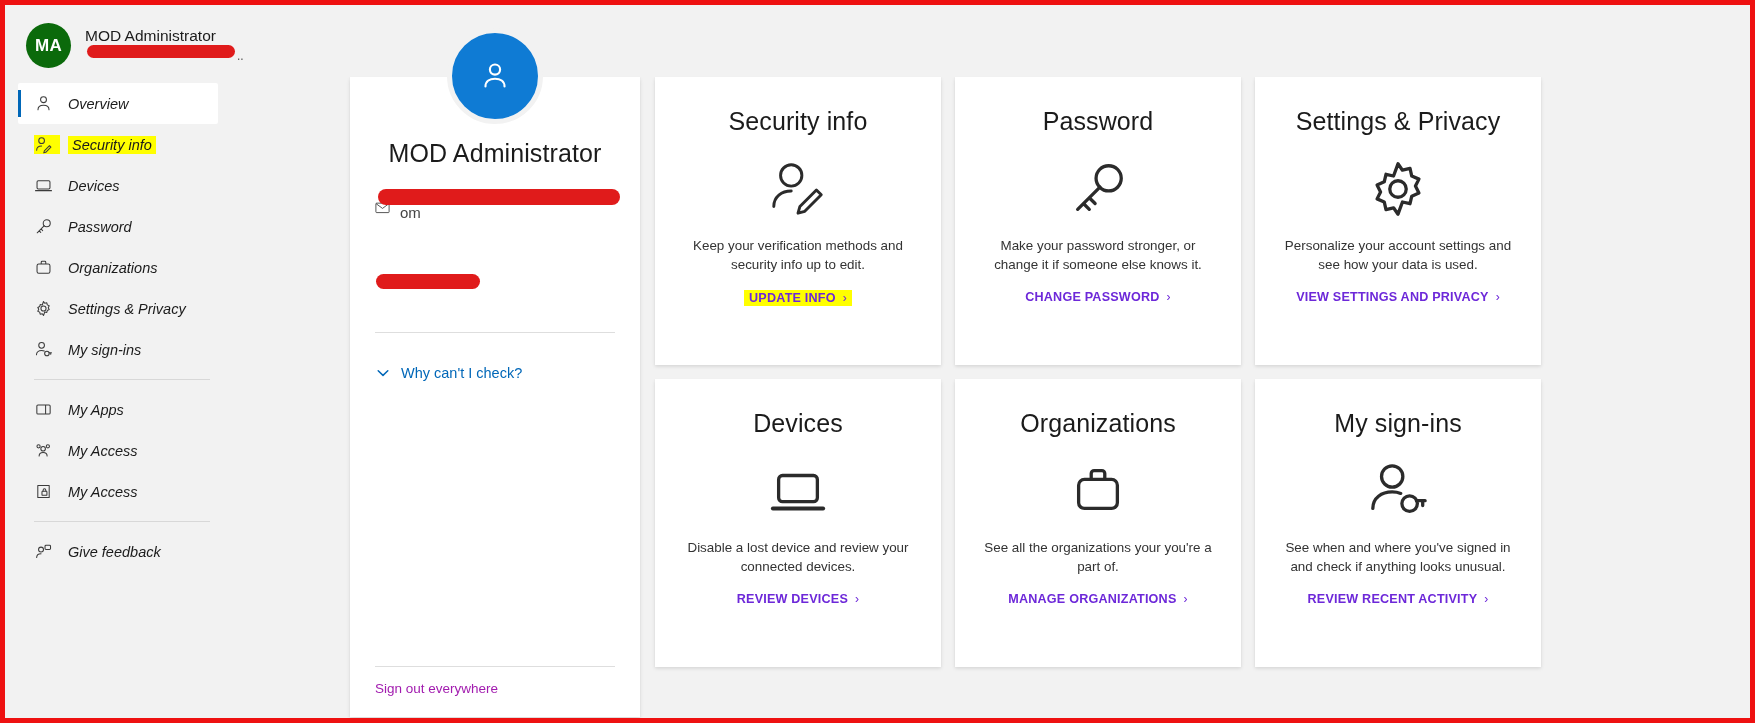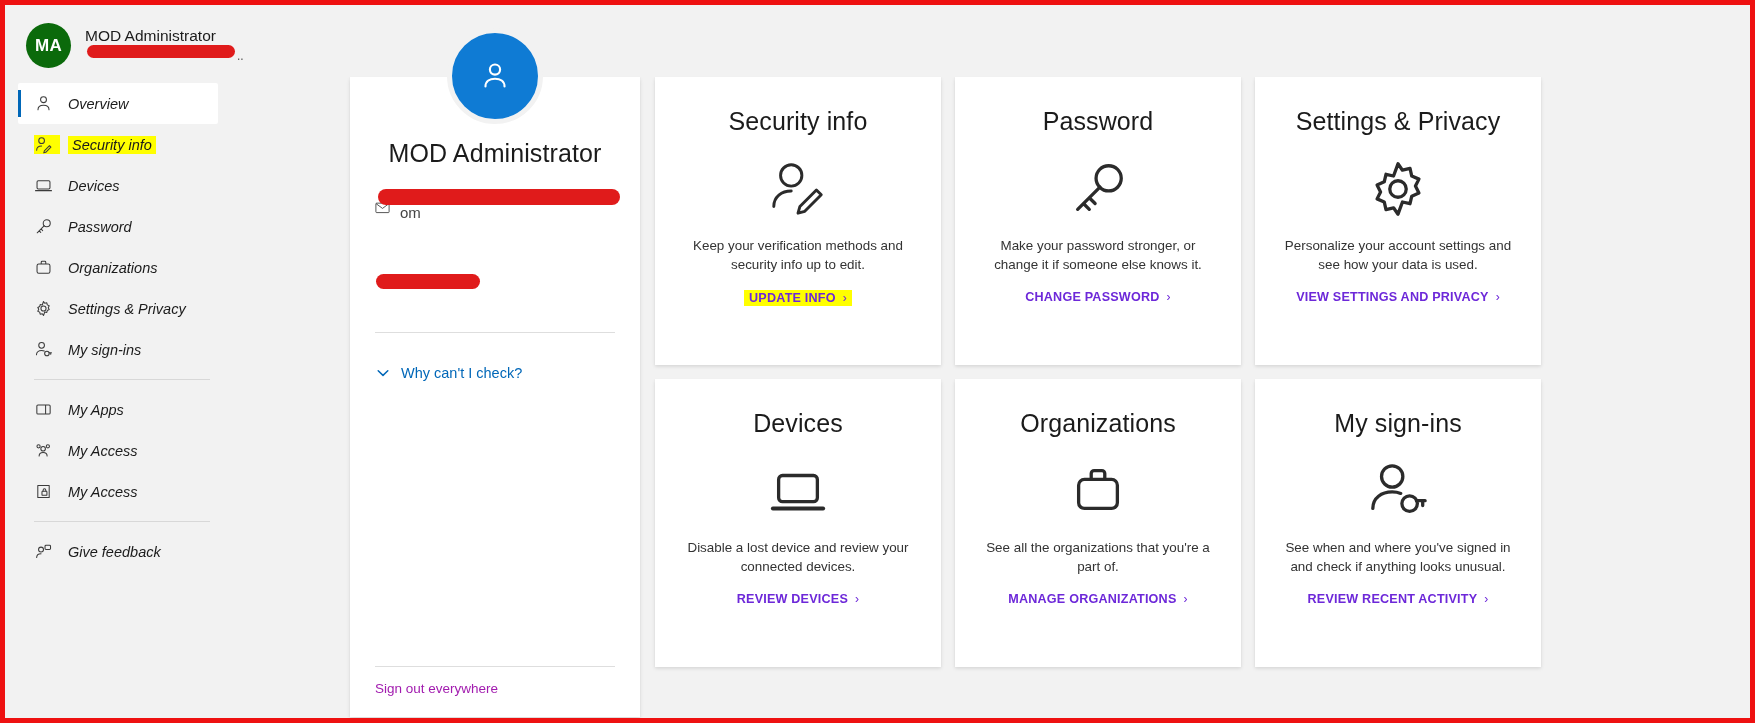--- a/index.html
+++ b/index.html
@@ -550,21 +550,21 @@
       </div>
 
       <div class="tile">
         <div class="tile-title">Organizations</div>
         <div class="tile-icon">
           <svg width="62" height="62" viewBox="0 0 64 64" fill="none" stroke="currentColor" stroke-width="3.4">
             <rect x="12" y="20" width="40" height="30" rx="6"></rect>
             <path d="M25 19v-5a3 3 0 013-3h8a3 3 0 013 3v5" stroke-linejoin="round"></path>
           </svg>
         </div>
-        <div class="tile-desc">See all the organizations that you're a part of.</div>
+        <div class="tile-desc">See all the organizations your you're a part of.</div>
         <div class="tile-link">
           <span>MANAGE ORGANIZATIONS</span>
           <span class="arrow">›</span>
         </div>
       </div>
 
       <div class="tile">
         <div class="tile-title">My sign-ins</div>
         <div class="tile-icon">
           <svg width="62" height="62" viewBox="0 0 64 64" fill="none" stroke="currentColor" stroke-width="3.4">

